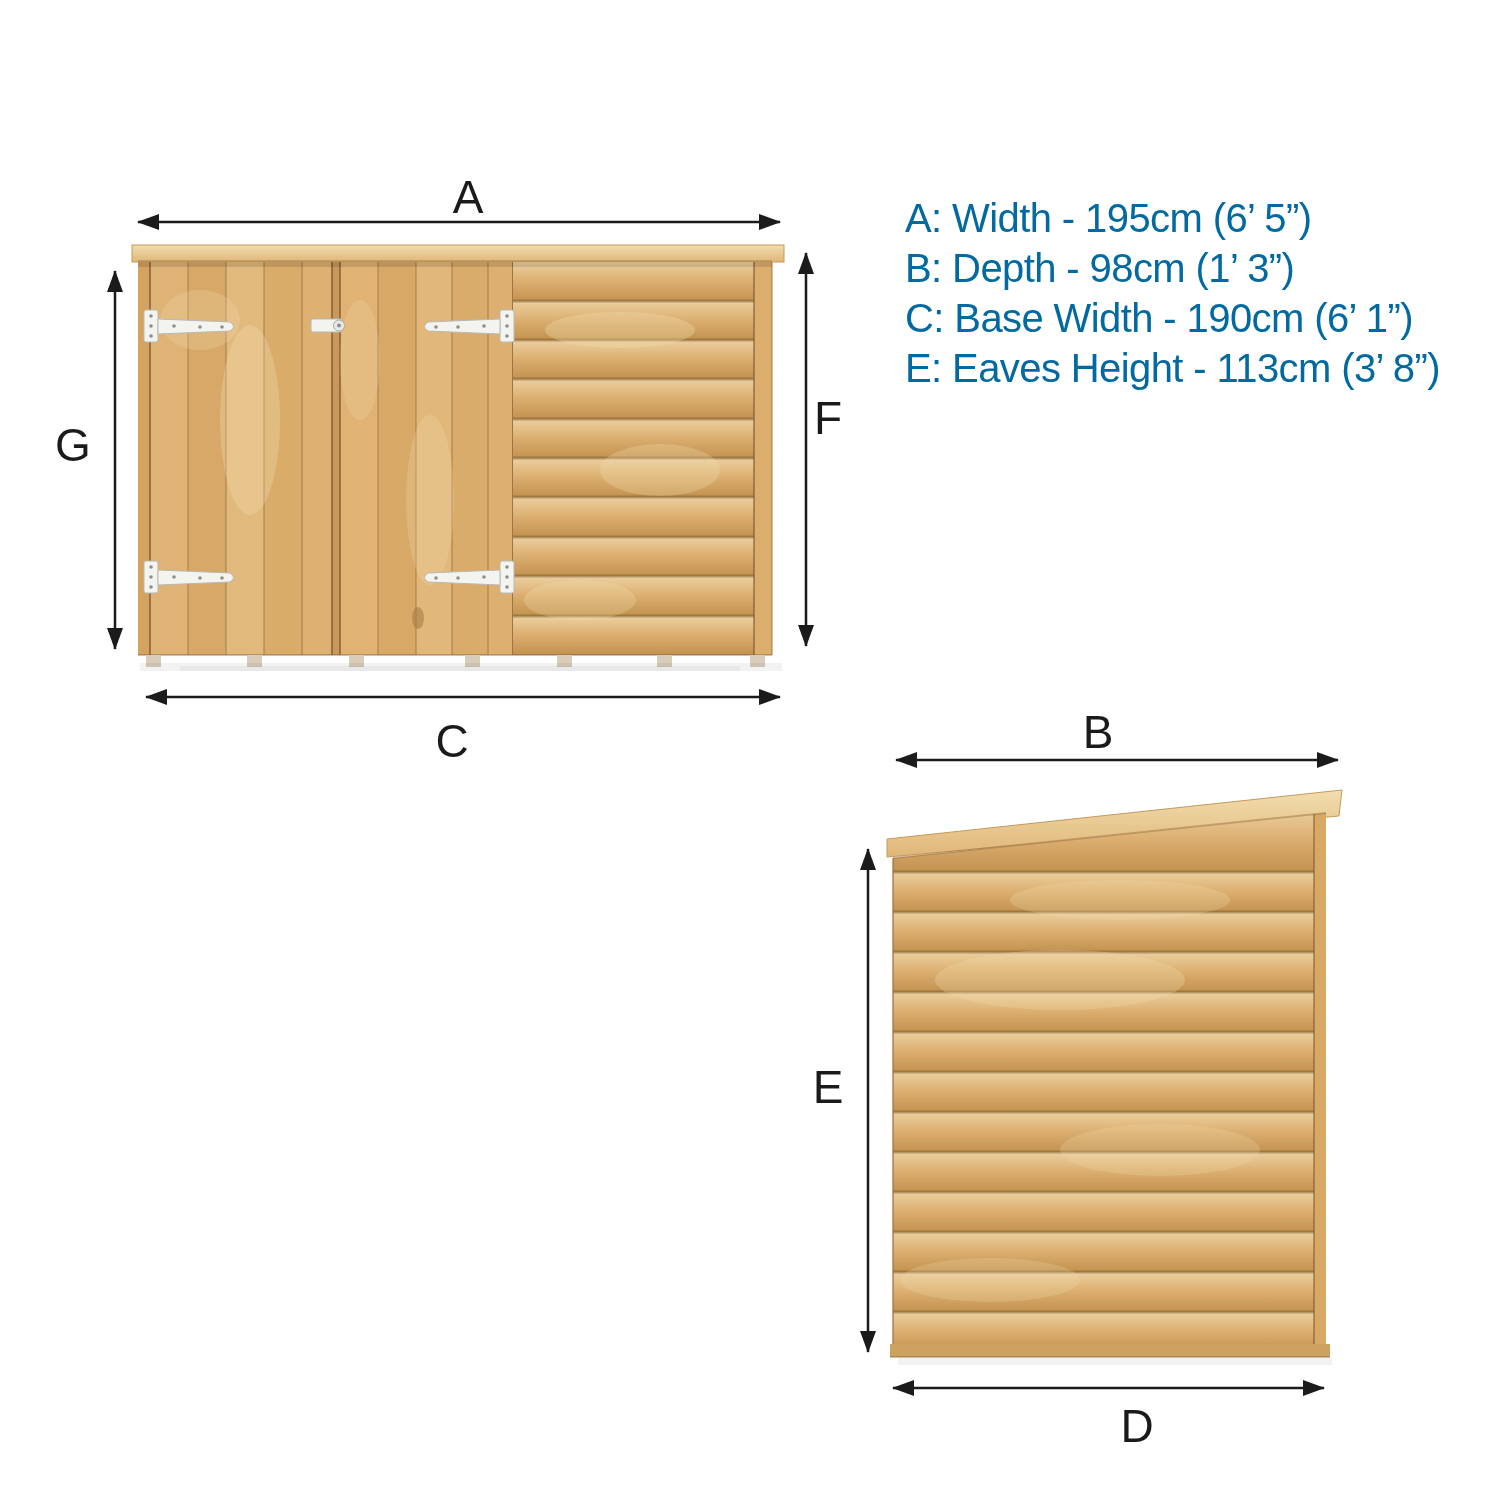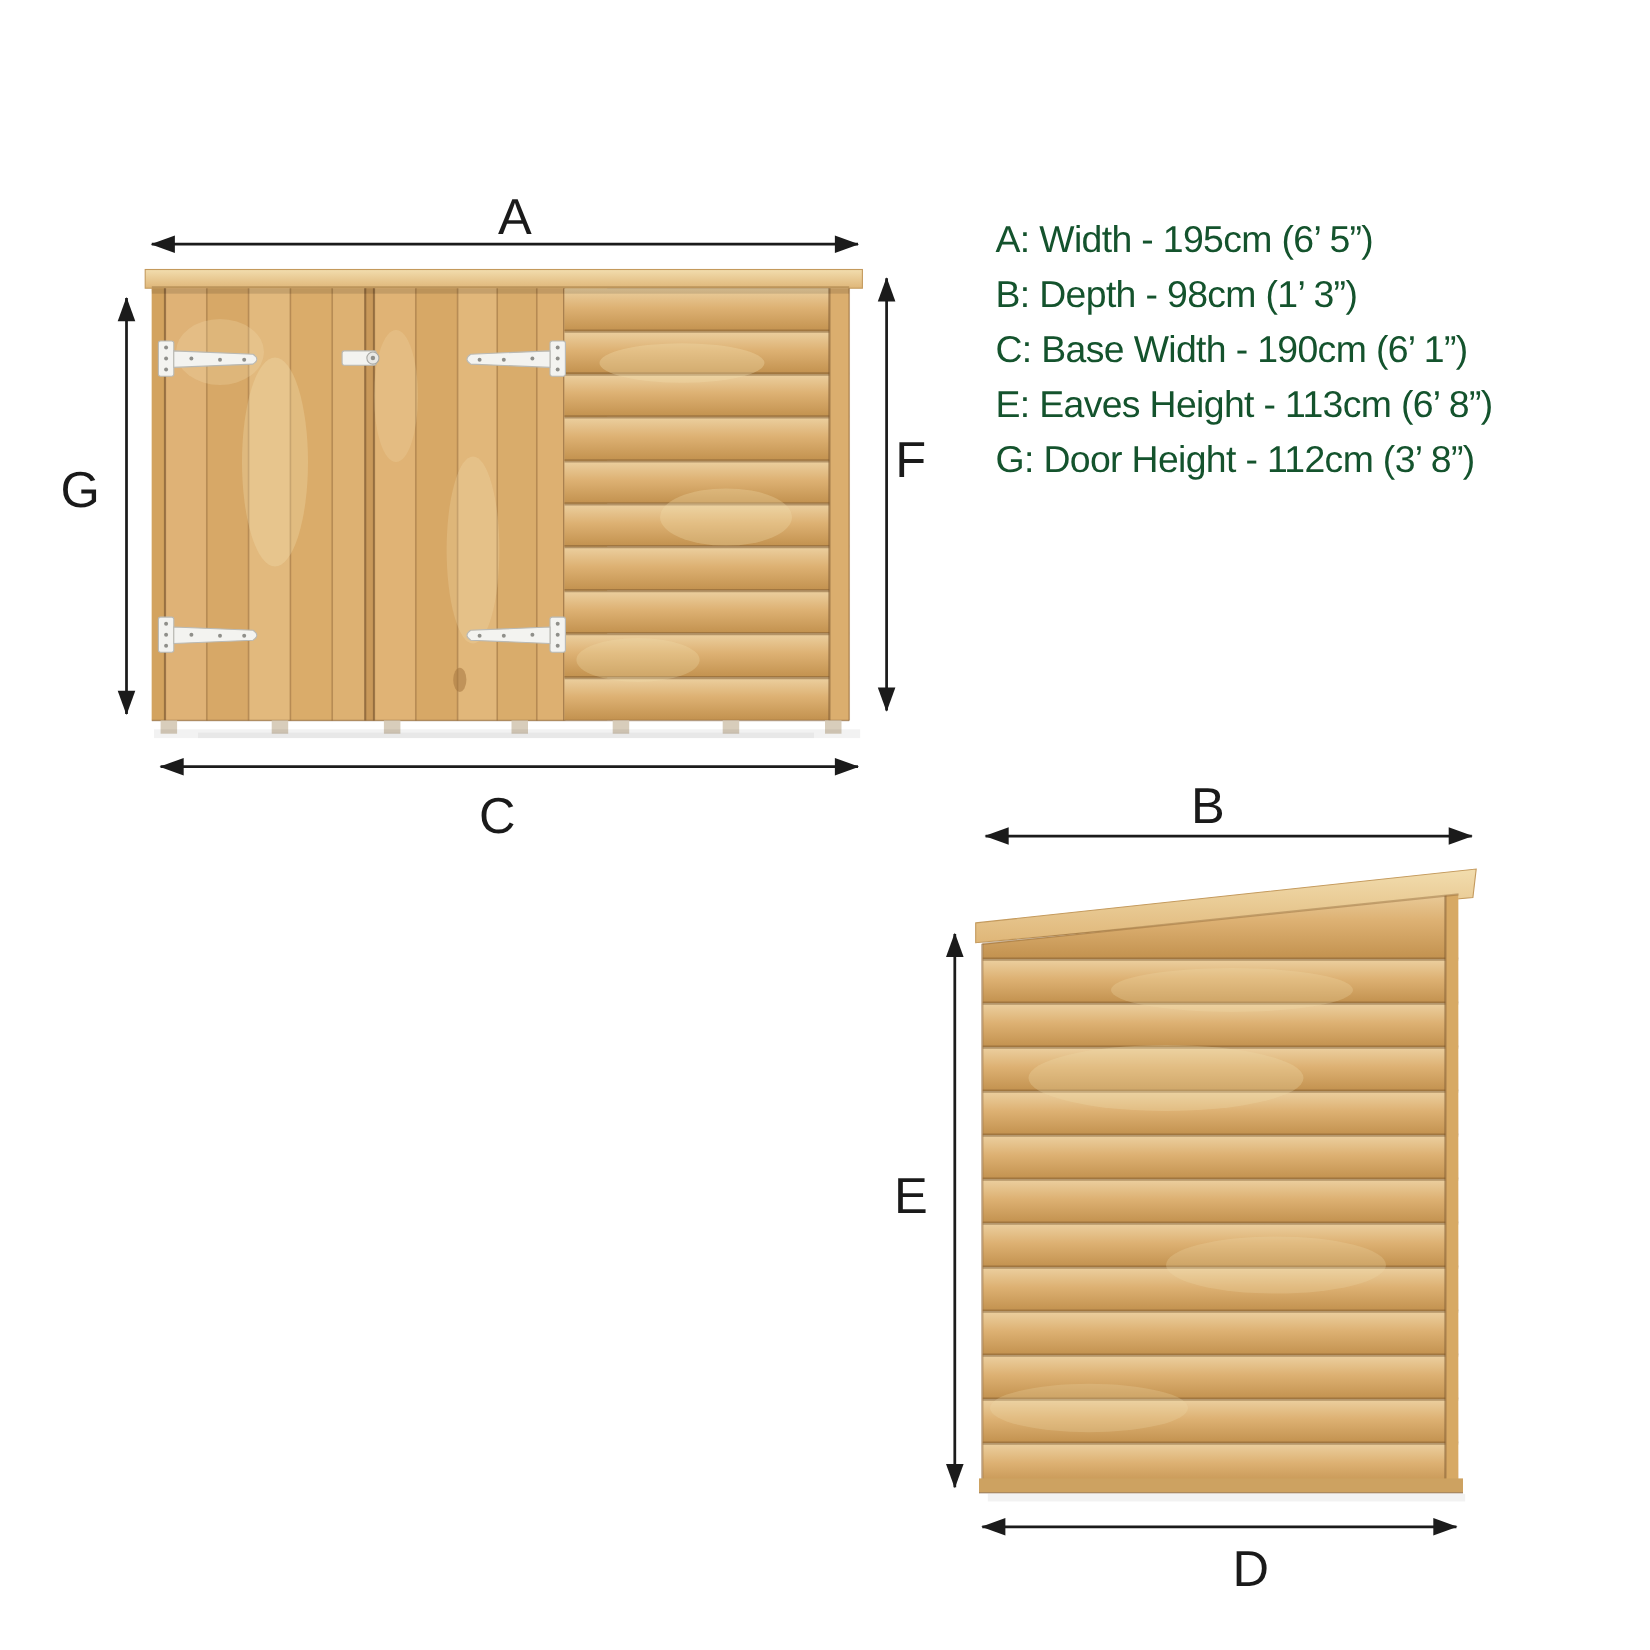--- a/index.html
+++ b/index.html
@@ -1,20 +1,20 @@
 <!DOCTYPE html>
 <html><head>
 <meta charset="utf-8">
 <style>
   html,body{margin:0;padding:0;background:#ffffff;width:1500px;height:1500px;overflow:hidden;}
   .canvas{position:relative;width:1500px;height:1500px;background:#ffffff;font-family:"Liberation Sans",sans-serif;}
   .diagram-svg{position:absolute;left:0;top:0;}
   .dim-letter{font-family:"Liberation Sans",sans-serif;font-size:46px;fill:#1a1a1a;}
-  .dims-list{position:absolute;left:905px;top:193px;width:580px;color:#14532d;
-             font-size:34px;line-height:50px;letter-spacing:-0.6px;white-space:nowrap;}
+  .dims-list{position:absolute;left:905px;top:193px;width:580px;color:#0369a1;
+             font-size:40px;line-height:50px;letter-spacing:-0.6px;white-space:nowrap;}
   .dims-list .line{height:50px;}
 </style>
 </head>
 <body>
 
 <div class="canvas">
 
 <svg class="diagram-svg" width="1500" height="1500" viewBox="0 0 1500 1500">
   <defs>
     <marker id="ah" markerUnits="userSpaceOnUse" markerWidth="24" markerHeight="18" refX="22" refY="9" orient="auto-start-reverse">
@@ -266,17 +266,16 @@
     <text class="dim-letter" x="1098" y="748" text-anchor="middle">B</text>
     <text class="dim-letter" x="828" y="1103" text-anchor="middle">E</text>
     <text class="dim-letter" x="1137" y="1442" text-anchor="middle">D</text>
   </g>
 </svg>
 
   <div class="dims-list">
     <div class="line">A: Width - 195cm (6’ 5”)</div>
     <div class="line">B: Depth - 98cm (1’ 3”)</div>
     <div class="line">C: Base Width - 190cm (6’ 1”)</div>
-    <div class="line">E: Eaves Height - 113cm (6’ 8”)</div>
-    <div class="line">G: Door Height - 112cm (3’ 8”)</div>
+    <div class="line">E: Eaves Height - 113cm (3’ 8”)</div>
   </div>
 
 </div>
 
 </body></html>

